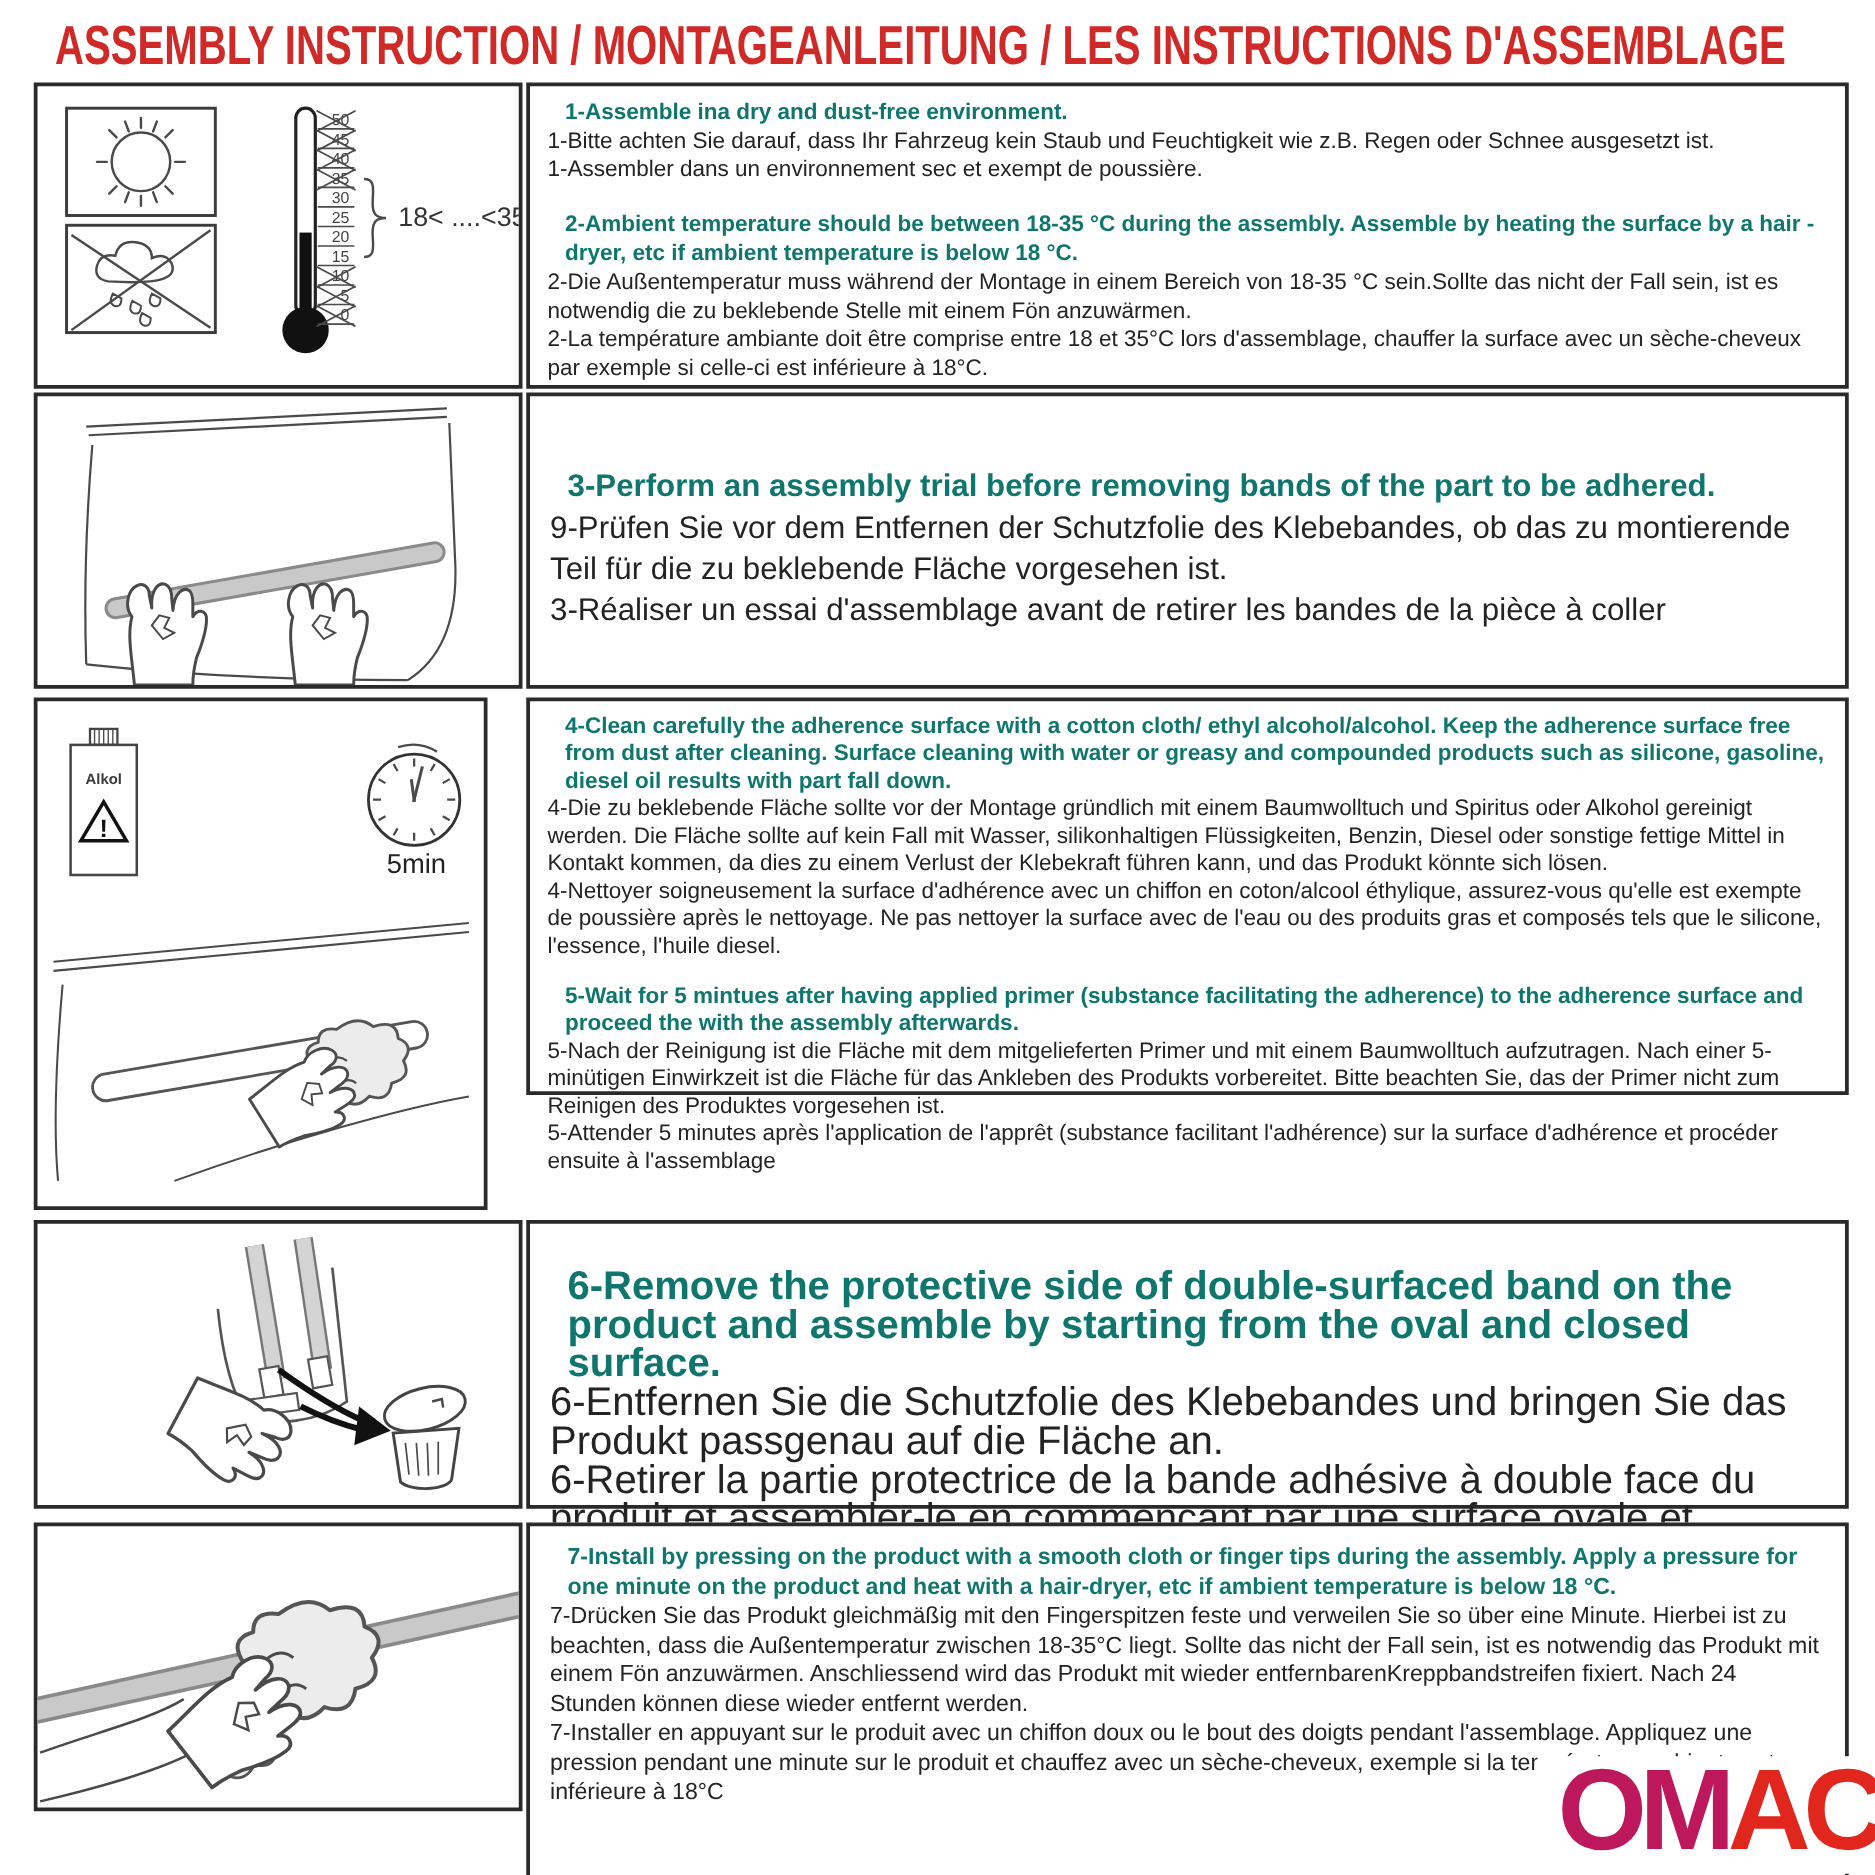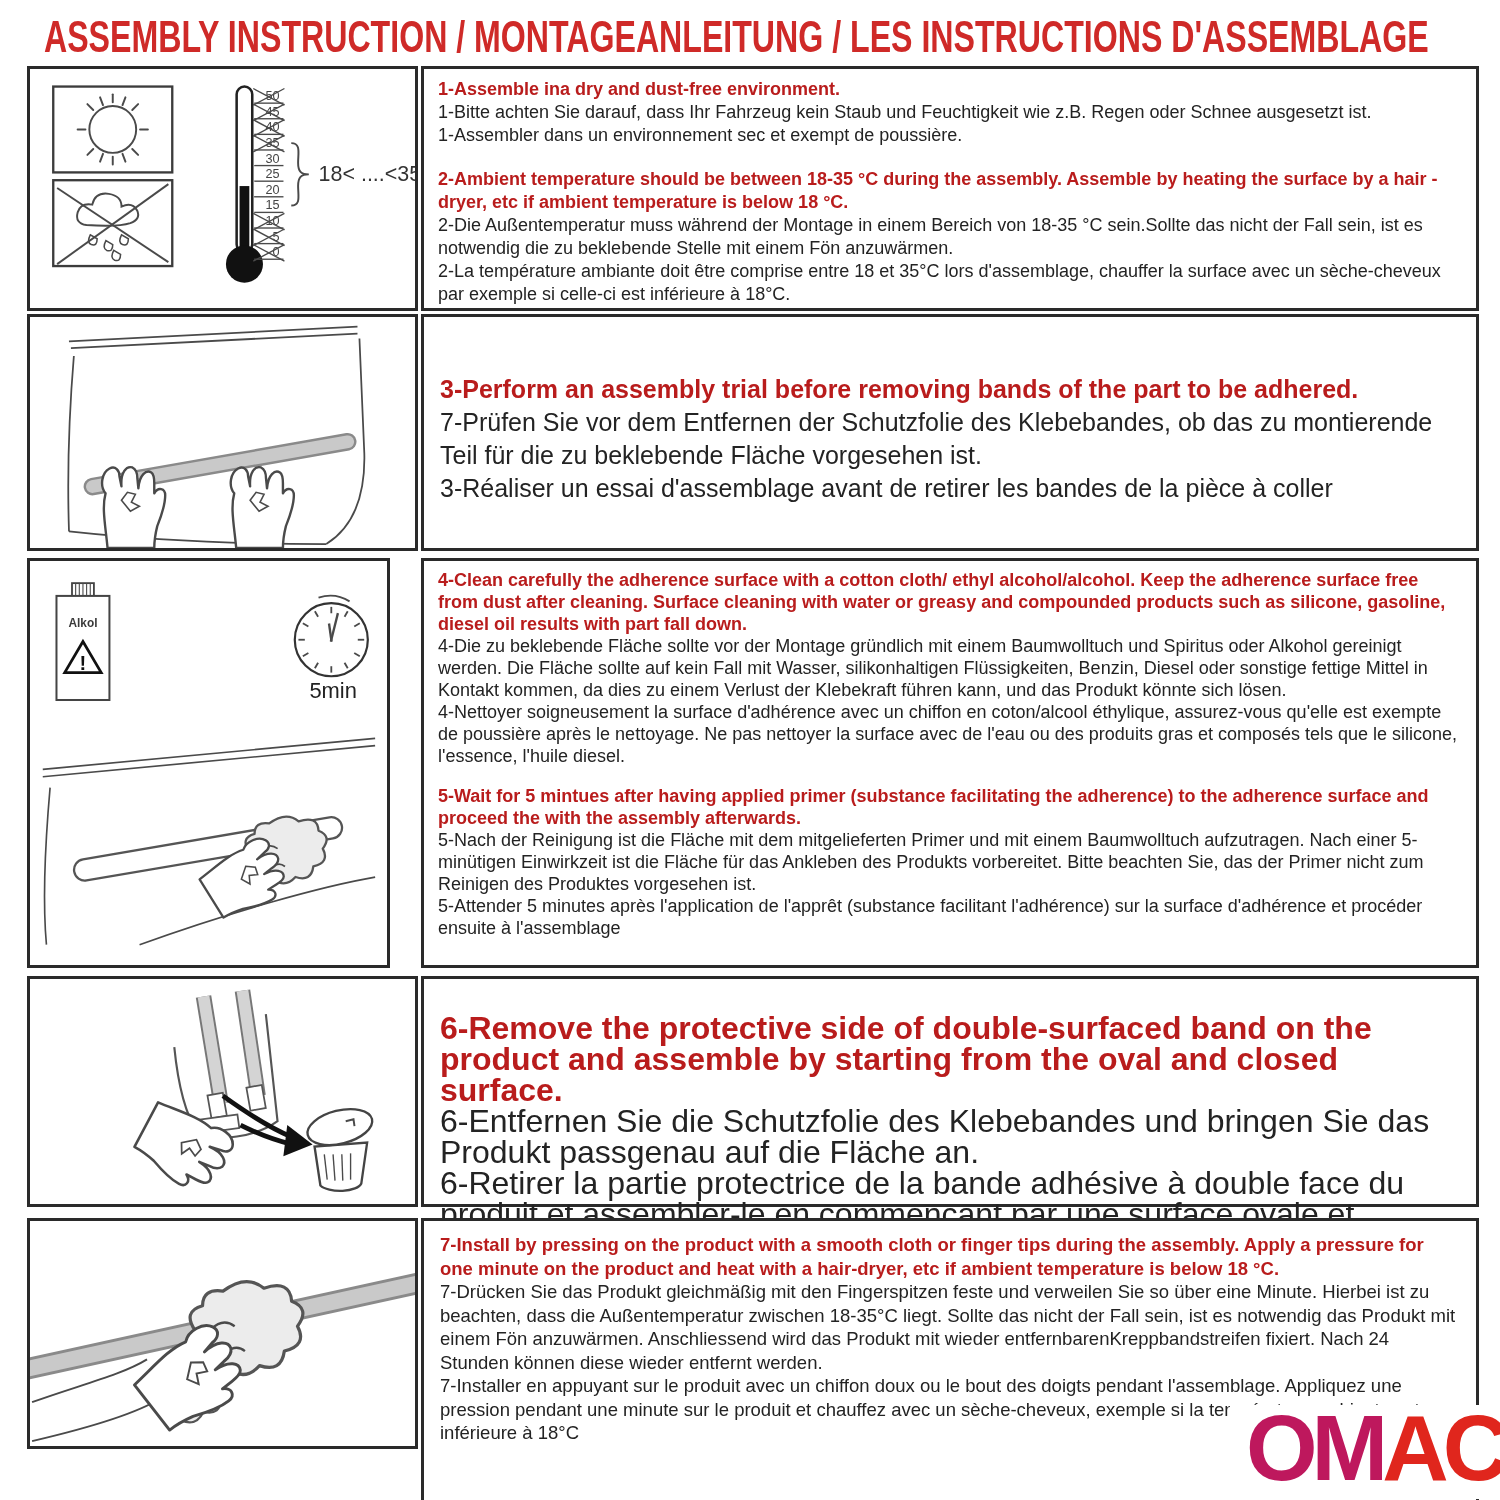--- a/index.html
+++ b/index.html
@@ -5,29 +5,29 @@
   html,body{margin:0;padding:0;background:#ffffff;}
   body{width:1500px;height:1500px;position:relative;overflow:hidden;
        font-family:"Liberation Sans","DejaVu Sans",sans-serif;color:#232323;}
   .title{position:absolute;left:44px;top:12px;font-size:44px;font-weight:bold;
          color:#cf2a28;white-space:nowrap;transform:scaleX(.73);transform-origin:0 50%;
          letter-spacing:0;}
   .box{position:absolute;border:3px solid #2a2a2a;background:#fff;box-sizing:border-box;}
   .ill{display:flex;align-items:center;justify-content:center;}
   .ill svg{display:block;width:100%;height:100%;}
   .txt p{margin:0;}
-  .txt .b{font-weight:bold;color:#b91c1c;}
+  .txt .b{font-weight:bold;color:#0f766e;margin-left:14px;}
   .txt .gap{margin-top:21px;}
   
   .r1i{left:27px;top:66px;width:391px;height:245px;}
   .r1t{left:421px;top:66px;width:1058px;height:245px;padding:9px 14px;font-size:18px;line-height:23px;}
   .r2i{left:27px;top:314px;width:391px;height:237px;}
   .r2t{left:421px;top:314px;width:1058px;height:237px;padding:56px 16px 16px;font-size:25px;line-height:33px;}
   .r3i{left:27px;top:558px;width:363px;height:410px;}
-  .r3t{left:421px;top:558px;width:1058px;height:410px;padding:8px 14px;font-size:18px;line-height:22px;}
+  .r3t{left:421px;top:558px;width:1058px;height:318px;padding:8px 14px;font-size:18px;line-height:22px;}
   .r3t .gap{margin-top:18px;}
   .r4i{left:27px;top:976px;width:391px;height:231px;}
   .r4t{left:421px;top:976px;width:1058px;height:231px;padding:34px 16px 0;font-size:32px;line-height:31px;}
   .r5i{left:27px;top:1218px;width:391px;height:231px;}
   .r5t{left:421px;top:1218px;width:1058px;height:315px;padding:12px 16px 0;font-size:18.5px;line-height:23.5px;}
   .logo{position:absolute;left:1230px;top:1405px;height:94px;background:#fff;
         padding-left:16px;font-weight:bold;font-size:92px;line-height:86px;
         letter-spacing:-6px;white-space:nowrap;}
   .logo .lb{color:#be185d;}
   .logo .lr{color:#e0261d;}
@@ -155,21 +155,21 @@
     </g>
     <line x1="62" y1="174" x2="324" y2="128" stroke="#8a8a8a" stroke-width="18" stroke-linecap="round"></line>
     <line x1="62" y1="174" x2="324" y2="128" stroke="#c9c9c9" stroke-width="13" stroke-linecap="round"></line>
     <use href="#hand-up" transform="translate(100,237) scale(1.02)"></use>
     <use href="#hand-up" transform="translate(232,237) scale(1.02)"></use>
   </svg>
 </div>
 
 <div class="box txt r2t">
   <p class="b">3-Perform an assembly trial before removing bands of the part to be adhered.</p>
-  <p>7-Prüfen Sie vor dem Entfernen der Schutzfolie des Klebebandes, ob das zu montierende Teil für die zu beklebende Fläche vorgesehen ist.</p>
+  <p>9-Prüfen Sie vor dem Entfernen der Schutzfolie des Klebebandes, ob das zu montierende Teil für die zu beklebende Fläche vorgesehen ist.</p>
   <p>3-Réaliser un essai d'assemblage avant de retirer les bandes de la pièce à coller</p>
 </div>
 
 <div class="box ill r3i">
   <svg viewBox="0 0 391 410">
 
     <g>
       <rect x="46" y="8" width="24" height="14" fill="#fff" stroke="#444" stroke-width="2"></rect>
       <g class="ln" style="stroke-width:1.2">
         <line x1="50" y1="8" x2="50" y2="22"></line>

